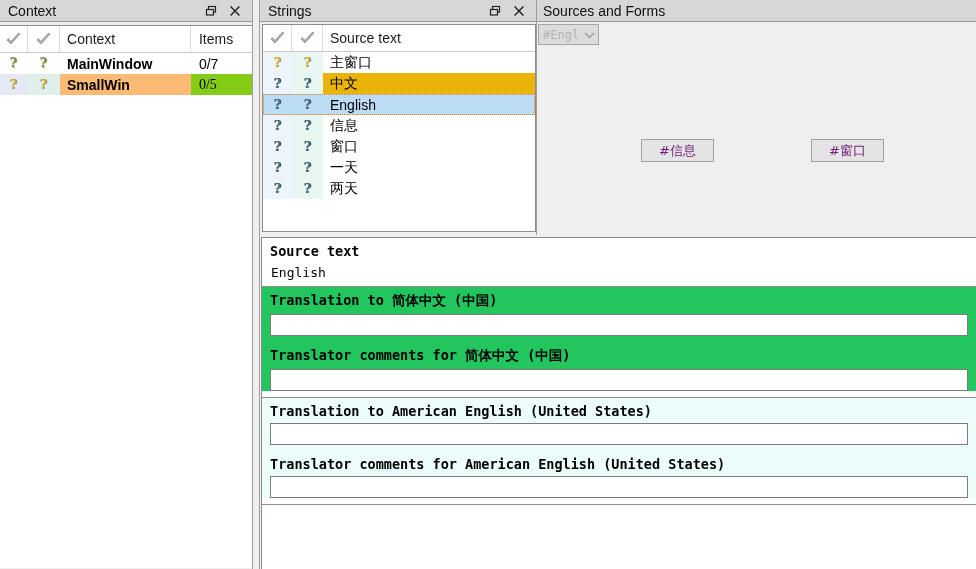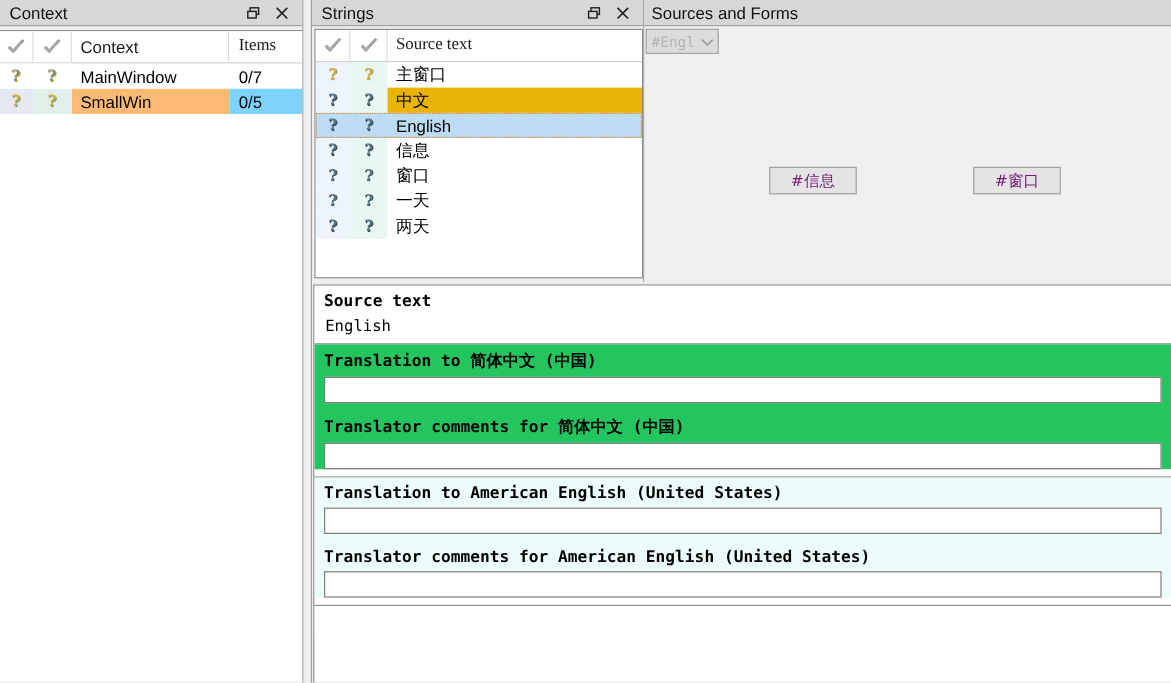--- a/index.html
+++ b/index.html
@@ -39,38 +39,38 @@
     background:#fff;border-bottom:1px solid #c8c8c8;
     box-sizing:border-box;
   }
   .lhead .hc{
     display:flex;align-items:center;
     box-sizing:border-box;
     border-right:1px solid #dcdcdc;
     font-size:14px;color:#1b1b1b;
     height:100%;
   }
-  .lhead .hc:last-child{border-right:none;font-family:Liberation Serif, serif;}
+  .lhead .hc:last-child{border-right:none;}
   .hc.ic{justify-content:center;}
   .hc.txt{padding-left:7px;}
   .hc.num{padding-left:8px;}
 
   .lrow{display:flex;height:21px;box-sizing:border-box;align-items:stretch;}
   .lrow .cc{display:flex;align-items:center;box-sizing:border-box;height:100%;}
   .cc.ic{justify-content:center;}
   .cc.txt{padding-left:7px;font-size:14px;white-space:nowrap;overflow:hidden;}
   .cc.num{padding-left:8px;font-size:14px;}
 
   
   .ctx .w1{width:28px;} .ctx .w2{width:33px;} .ctx .w3{width:133px;} .ctx .w4{width:62px;}
   
   .str .w1{width:29px;} .str .w2{width:31px;} .str .w3{width:212px;}
   .row-white{background:#ffffff;}
   .row-sel{background:#bcdcf4;outline:1px dotted #e08020;outline-offset:-1px;}
-  .bold{font-weight:normal;}
+  .bold{font-weight:bold;}
 
   
   .ico{display:block;}
 
   
   .combo{
     position:absolute;
     box-sizing:border-box;
     background:#dcdcdc;
     border:1px solid #a6a6a6;
@@ -187,21 +187,21 @@
               <text x="5.4" y="11.6" font-family="DejaVu Serif, serif" font-size="13" font-weight="bold" text-anchor="middle" fill="#d8ae2e">?</text>
             </svg>
           </div>
           <div class="cc ic w2" style="background:#dff0ea;">
             <svg class="ico" width="12" height="15" viewBox="0 0 12 15">
               <text x="6" y="12" font-family="DejaVu Serif, serif" font-size="13" font-weight="bold" text-anchor="middle" fill="#6f8f7f">?</text>
               <text x="5.4" y="11.6" font-family="DejaVu Serif, serif" font-size="13" font-weight="bold" text-anchor="middle" fill="#d8ae2e">?</text>
             </svg>
           </div>
           <div class="cc txt w3 bold" style="background:#fdba74;">SmallWin</div>
-          <div class="cc num w4" style="background:#7dd3fc;">0/5</div>
+          <div class="cc num w4" style="background:#84cc16;font-family:Liberation Serif, serif;">0/5</div>
         </div>
 
       </div>
     </div>
   </div>
 
   <div class="vsep" style="left:252px;top:0;width:1px;height:569px;background:#9e9e9e;"></div>
   <div class="vsep" style="left:253px;top:0;width:6px;height:569px;background:#efefef;"></div>
   <div class="vsep" style="left:259px;top:0;width:1px;height:569px;background:#9e9e9e;"></div>
 

